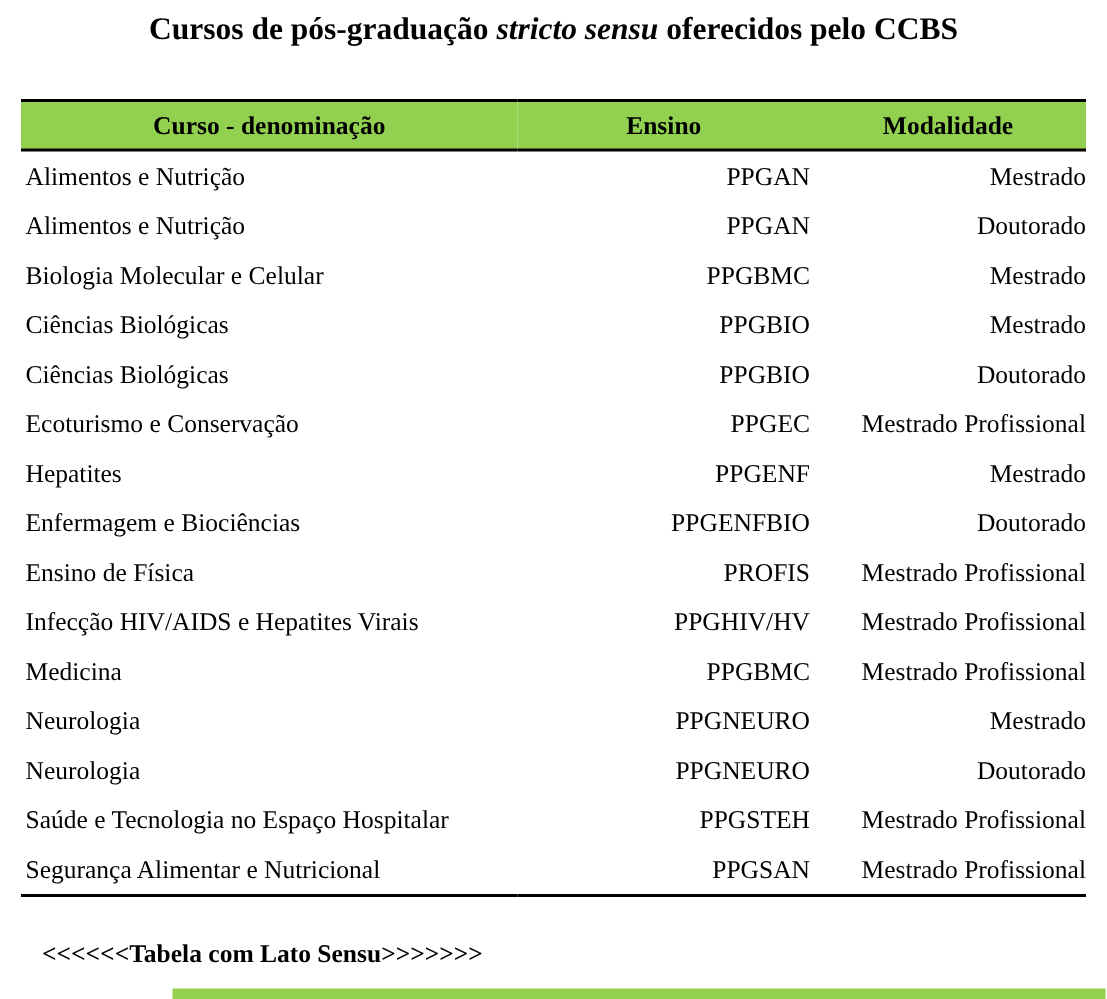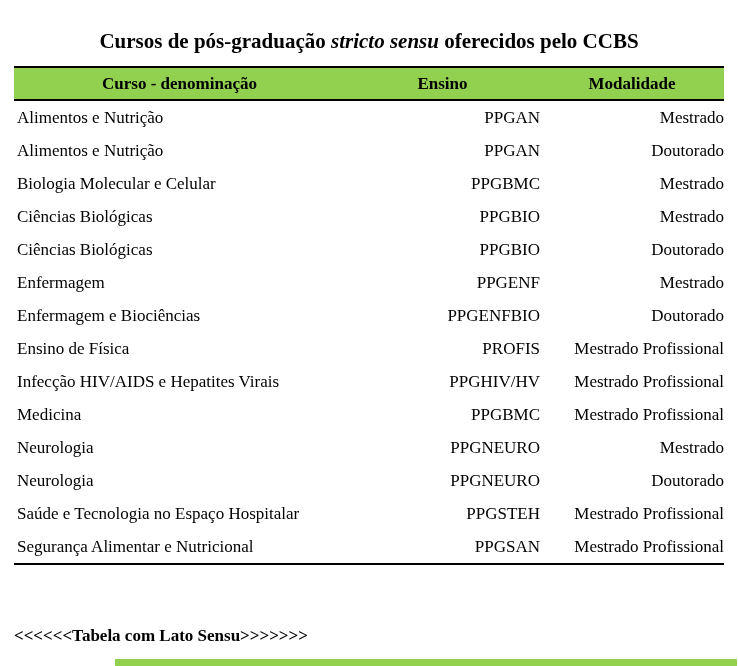--- a/index.html
+++ b/index.html
@@ -10,21 +10,21 @@
   #page {
     position: relative;
     width: 738px;
     height: 666px;
     overflow: hidden;
     background: var(--page-bg, #ffffff);
     font-family: "Liberation Serif", "DejaVu Serif", serif;
     color: var(--text, #000000);
   }
   .doc-title {
-    margin-top: 26px;
+    margin-top: 4px;
     text-align: center;
     font-size: 21px;
     font-weight: bold;
     line-height: 30px;
     white-space: nowrap;
   }
   .doc-title .it { font-style: italic; }
   table.courses {
     position: absolute;
     left: 14px;
@@ -56,21 +56,21 @@
   tbody td.course {
     text-align: left;
     padding-left: 3px;
     padding-right: 26px;
     margin-top: 48px;
   }
   tbody td.sigla, tbody td.modalidade { text-align: right; }
   table.courses { border-bottom: 2px solid var(--border, #000000); }
   .footer-note {
     position: absolute;
-    left: 14px;
+    left: 28px;
     top: 626px;
     font-size: 17px;
     font-weight: bold;
     white-space: nowrap;
   }
   .next-table-peek {
     position: absolute;
     left: 115px;
     bottom: 0;
     width: 622px;
@@ -120,21 +120,26 @@
           <td class="course">Ciências Biológicas</td>
           <td class="sigla">PPGBIO</td>
           <td class="modalidade">Mestrado</td>
         </tr>
         <tr>
           <td class="course">Ciências Biológicas</td>
           <td class="sigla">PPGBIO</td>
           <td class="modalidade">Doutorado</td>
         </tr>
         <tr>
-          <td class="course">Enfermagem</td>
+          <td class="course">Ecoturismo e Conservação</td>
+          <td class="sigla">PPGEC</td>
+          <td class="modalidade">Mestrado Profissional</td>
+        </tr>
+        <tr>
+          <td class="course">Hepatites</td>
           <td class="sigla">PPGENF</td>
           <td class="modalidade">Mestrado</td>
         </tr>
         <tr>
           <td class="course">Enfermagem e Biociências</td>
           <td class="sigla">PPGENFBIO</td>
           <td class="modalidade">Doutorado</td>
         </tr>
         <tr>
           <td class="course">Ensino de Física</td>

